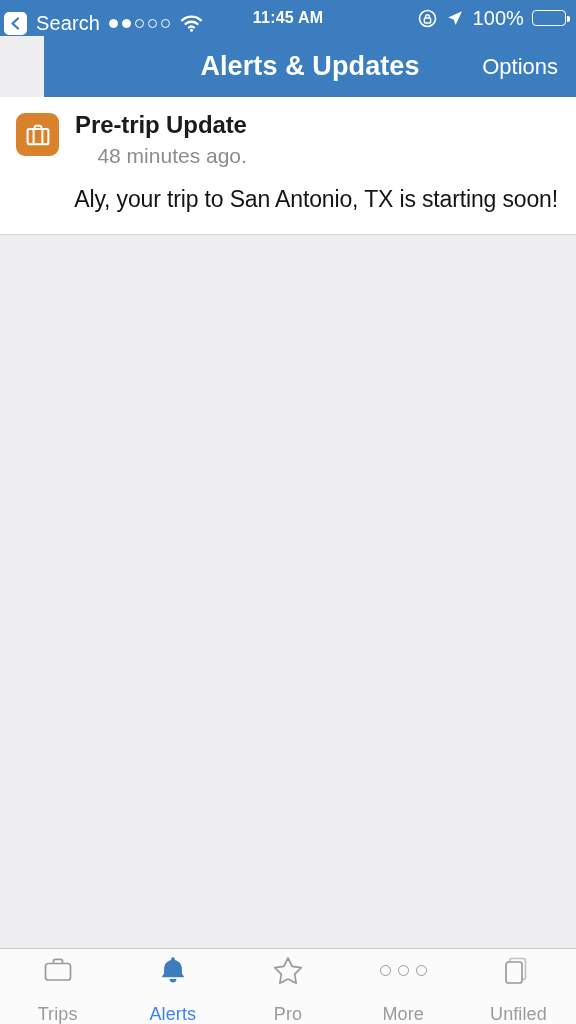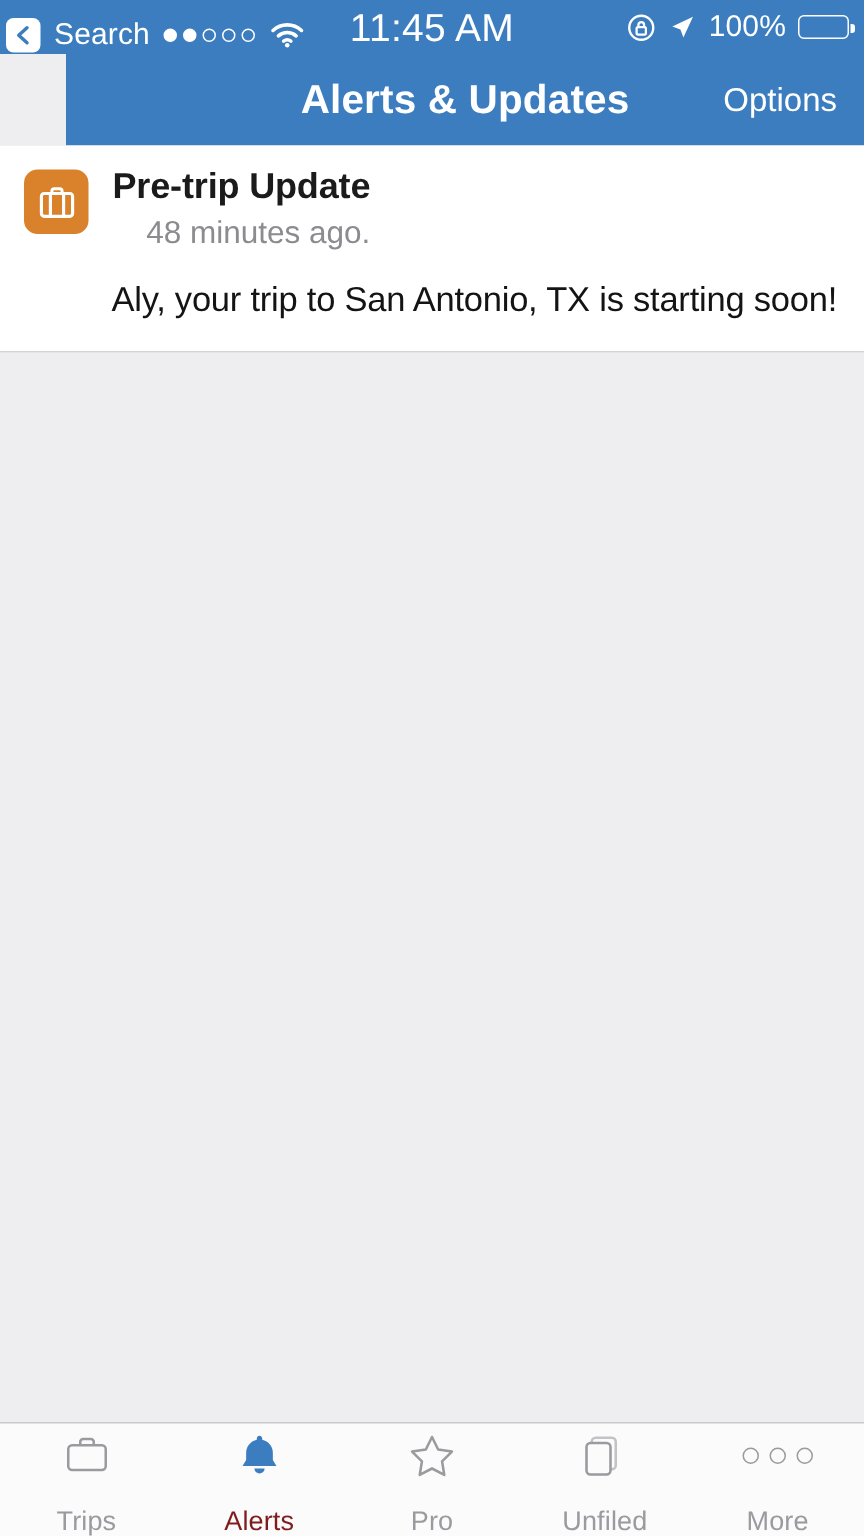--- a/index.html
+++ b/index.html
@@ -71,22 +71,22 @@
   .status-center {
     position:absolute;
     left:0; right:0;
     top:0; bottom:0;
     display:flex;
     align-items:center;
     justify-content:center;
     pointer-events:none;
   }
   .clock {
-    font-size:26px;
-    font-weight:normal;
+    font-size:16px;
+    font-weight:bold;
     color:#ffffff;
     letter-spacing:0.2px;
   }
 
   .status-right {
     margin-left:auto;
     display:flex;
     align-items:center;
     gap:8px;
     position:relative;
@@ -221,21 +221,21 @@
     display:flex;
     align-items:center;
     justify-content:center;
   }
   .tab .tab-label {
     font-size:18px;
     color:#9a9a9f;
     line-height:1;
     letter-spacing:0.1px;
   }
-  .tab.active .tab-label { color:#7f1d1d; }
+  .tab.active .tab-label { color:#3b82f6; }
 
   .dots-icon { display:flex; align-items:center; gap:7px; }
   .dots-icon i {
     display:block;
     width:11px; height:11px;
     border-radius:50%;
     border:1.6px solid #9a9a9f;
   }
 </style>
 </head>
@@ -338,34 +338,34 @@
       <span class="tab-icon">
         <svg width="34" height="32" viewBox="0 0 34 32">
           <polygon points="17,4 21.1,12.3 30.3,13.7 23.7,20.2 25.2,29.3 17,25 8.8,29.3 10.3,20.2 3.7,13.7 12.9,12.3" fill="none" stroke="#9a9a9f" stroke-width="1.7" stroke-linejoin="round"></polygon>
         </svg>
       </span>
       <span class="tab-label">Pro</span>
     </div>
 
     <div class="tab">
       <span class="tab-icon">
-        <svg width="34" height="32" viewBox="0 0 34 32">
-          <rect x="8.5" y="4.5" width="16" height="21" rx="2.6" fill="none" stroke="#c2c2c7" stroke-width="1.7"></rect>
-          <rect x="5" y="8" width="16" height="21" rx="2.6" fill="#fbfbfb" stroke="#9a9a9f" stroke-width="1.7"></rect>
-        </svg>
-      </span>
-      <span class="tab-label">Unfiled</span>
-    </div>
-
-    <div class="tab">
-      <span class="tab-icon">
         <span class="dots-icon">
             <i></i>
             <i></i>
             <i></i>
           </span>
       </span>
       <span class="tab-label">More</span>
     </div>
 
+    <div class="tab">
+      <span class="tab-icon">
+        <svg width="34" height="32" viewBox="0 0 34 32">
+          <rect x="8.5" y="4.5" width="16" height="21" rx="2.6" fill="none" stroke="#c2c2c7" stroke-width="1.7"></rect>
+          <rect x="5" y="8" width="16" height="21" rx="2.6" fill="#fbfbfb" stroke="#9a9a9f" stroke-width="1.7"></rect>
+        </svg>
+      </span>
+      <span class="tab-label">Unfiled</span>
+    </div>
+
   </div>
 
 </div>
 
 </body></html>

